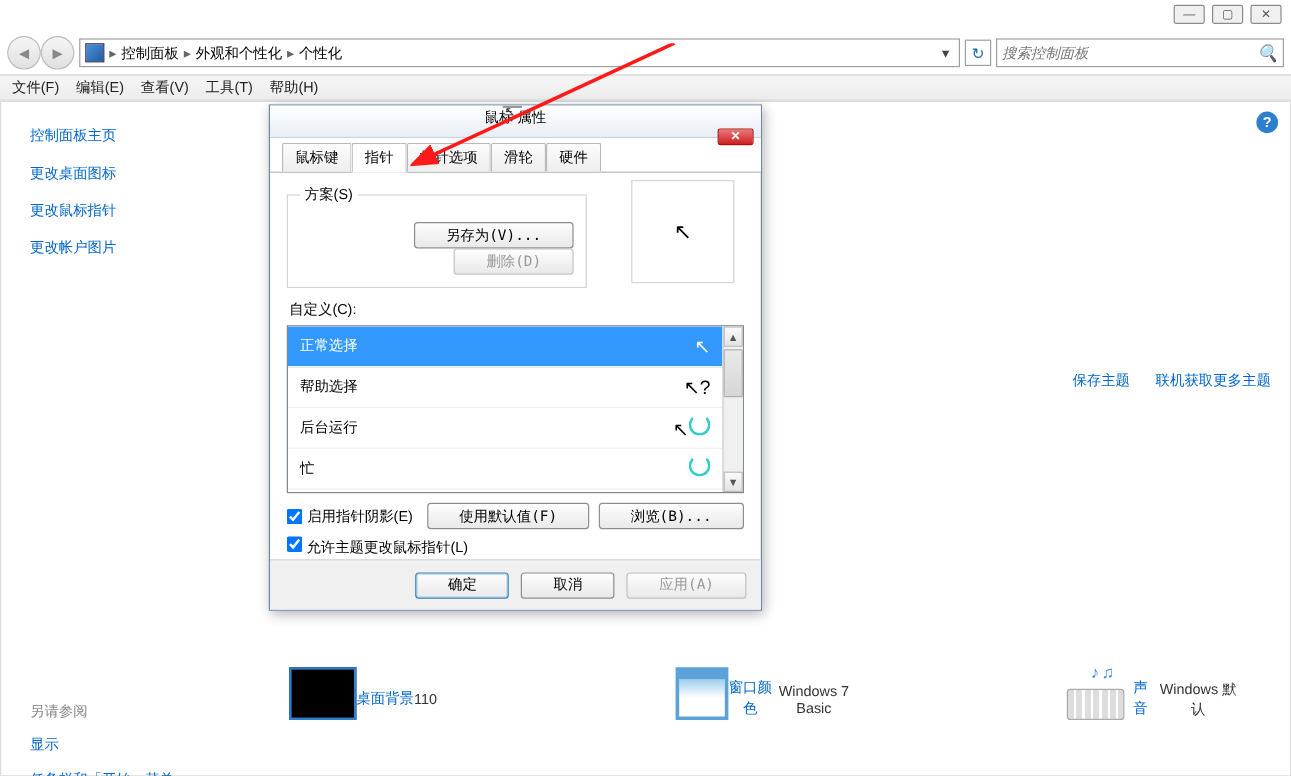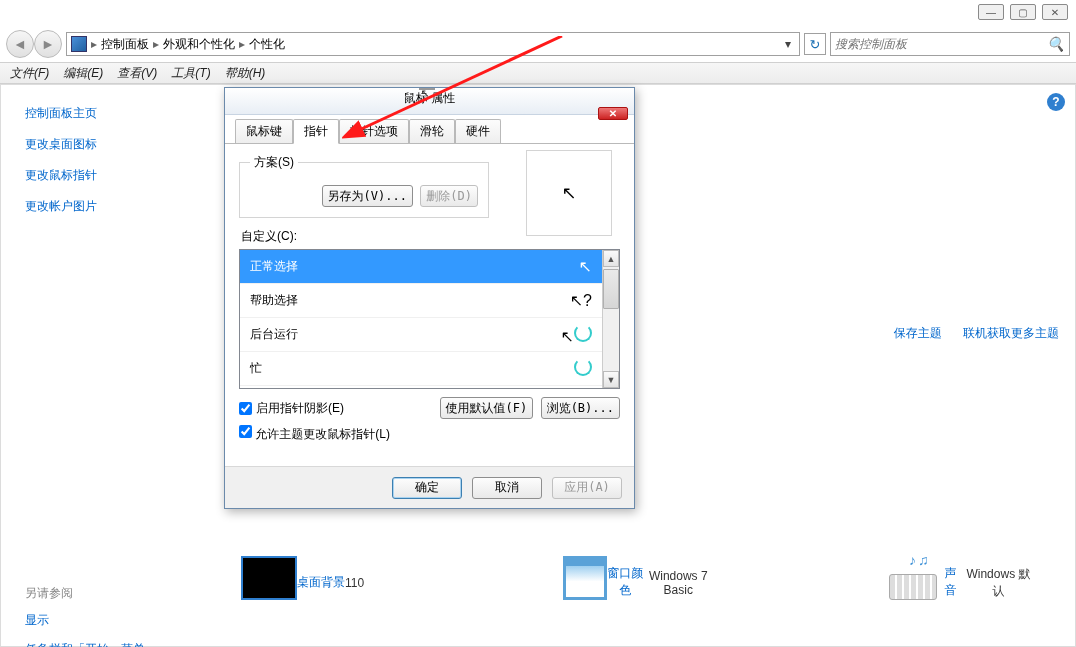--- a/index.html
+++ b/index.html
@@ -16,33 +16,33 @@
 .addr-bar { flex: 1; height: 24px; border: 1px solid #a0a0a0; background: #fff; display: flex; align-items: center; padding: 0 4px; gap: 4px; }
 .addr-icon { width: 16px; height: 16px; background: linear-gradient(135deg,#4a90d9,#2060a0); border: 1px solid #336; }
 .addr-sep { color: #666; }
 .addr-drop { width: 14px; text-align: center; color: #444; }
 .refresh { width: 22px; height: 22px; border: 1px solid #a0a0a0; background: #fff; display: flex; align-items: center; justify-content: center; color: #1a6fb3; font-size: 13px; }
 .search-box { width: 240px; height: 24px; border: 1px solid #a0a0a0; background: #fff; display: flex; align-items: center; padding: 0 4px; color: #999; font-style: italic; gap: 40px; }
 .search-box input { border: none; flex: 1; outline: none; font-style: italic; color: #999; }
 .search-icon { color: #4a7fbf; font-size: 14px; }
 
 
-.menubar { position: absolute; top: 62px; left: 0; right: 0; height: 22px; background: linear-gradient(#f6f6f6,#ececec); border-top: 1px solid #d0d0d0; border-bottom: 1px solid #d0d0d0; display: flex; align-items: center; padding: 0 10px; gap: 14px; font-style: italic; }
+.menubar { position: absolute; top: 62px; left: 0; right: 0; height: 22px; background: linear-gradient(#f6f6f6,#ececec); border-top: 1px solid #d0d0d0; border-bottom: 1px solid #d0d0d0; display: flex; align-items: center; padding: 0 10px; gap: 14px; }
 .menubar span { color: #222; }
 
 
 .content { position: absolute; top: 84px; left: 0; right: 0; bottom: 0; border: 1px solid #dcdcdc; background: #fff; }
 .sidebar { position: absolute; left: 0; top: 0; bottom: 0; width: 210px; padding: 20px 24px; }
 .sidebar .lnk { color: #0066cc; margin-bottom: 14px; display: block; }
 .sidebar .heading { color: #888; margin-top: 370px; margin-bottom: 10px; }
 .sidebar .lnk2 { color: #0066cc; margin-bottom: 12px; display: block; }
 .help-icon { position: absolute; top: 8px; right: 10px; width: 18px; height: 18px; border-radius: 50%; background: #2f7fcf; color: #fff; display: flex; align-items: center; justify-content: center; font-weight: bold; font-size: 12px; }
 
 
-.theme-row { position: absolute; left: 216px; right: 16px; top: 240px; height: 18px; text-align: right; }
+.theme-row { position: absolute; left: 216px; right: 16px; top: 224px; height: 18px; text-align: right; }
 .theme-row a { color: #0066cc; margin-left: 18px; }
 
 
 .cards { position: absolute; left: 240px; right: 40px; bottom: 14px; height: 100px; display: flex; justify-content: space-between; }
 .card { width: 150px; display: flex; flex-direction: row; align-items: center; }
 .card-icon { width: 56px; height: 44px; margin-bottom: 8px; }
 .bg-thumb { background: #000; border: 2px solid #2f7fcf; }
 .win-color { background: linear-gradient(#9ecff0,#fff 50%); border: 3px solid #5aa2d8; border-top-width: 10px; }
 .sound-ic { position: relative; }
 .sound-ic::before { content: "♪♫"; position: absolute; top: -4px; left: 24px; color: #3a8fd6; font-size: 14px; letter-spacing: 2px; }
@@ -64,21 +64,21 @@
 .tabs { display: flex; padding: 4px 10px 0 10px; border-bottom: 1px solid #b9b9b9; background: #fff; }
 .tab { padding: 3px 10px; border: 1px solid #b9b9b9; border-bottom: none; background: linear-gradient(#fcfcfc,#eee); margin-right: 0px; border-top-left-radius: 2px; border-top-right-radius: 2px; position: relative; }
 .tab.active { background: #fff; border-bottom: 1px solid #fff; margin-bottom: -1px; z-index: 2; }
 
 .dlg-body { padding: 10px 14px; }
 fieldset { border: 1px solid #d4d4d4; padding: 8px 10px 10px 10px; margin-bottom: 10px; }
 legend { padding: 0 4px; }
 .scheme-sel { flex: 1; }
 select { width: 100%; height: 22px; font-family: SimSun, monospace; font-size: 12px; background: #fff; border: 1px solid #7a7a7a; }
 .scheme-btns { margin-top: 6px; text-align: right; }
-.win-btn { height: 22px; padding: 0 5px; background: linear-gradient(#fdfdfd,#e9e9e9); border: 1px solid #8e8e8e; border-radius: 3px; margin-left: 4px; font-family: SimSun, monospace; font-size: 12px; }
+.win-btn { height: 22px; padding: 0 26px; background: linear-gradient(#fdfdfd,#e9e9e9); border: 1px solid #8e8e8e; border-radius: 3px; margin-left: 4px; font-family: SimSun, monospace; font-size: 12px; }
 .win-btn:disabled { color: #999; border-color: #c0c0c0; }
 .preview-box { position: absolute; right: 22px; top: 62px; width: 86px; height: 86px; border: 1px solid #d4d4d4; display: flex; align-items: center; justify-content: center; font-size: 18px; }
 
 .custom-label { margin: 4px 0 4px 2px; }
 .cursor-list { border: 1px solid #828790; height: 140px; display: flex; }
 .cursor-items { flex: 1; overflow: hidden; }
 .cursor-item { height: 34px; display: flex; align-items: center; justify-content: space-between; padding: 0 10px; border-bottom: 1px solid #f0f0f0; font-family: SimSun, monospace; font-size: 12px; }
 .cursor-item.selected { background: #3399ff; color: #fff; }
 .cursor-glyph { font-size: 16px; color: #000; }
 .cursor-item.selected .cursor-glyph { color: #fff; }

